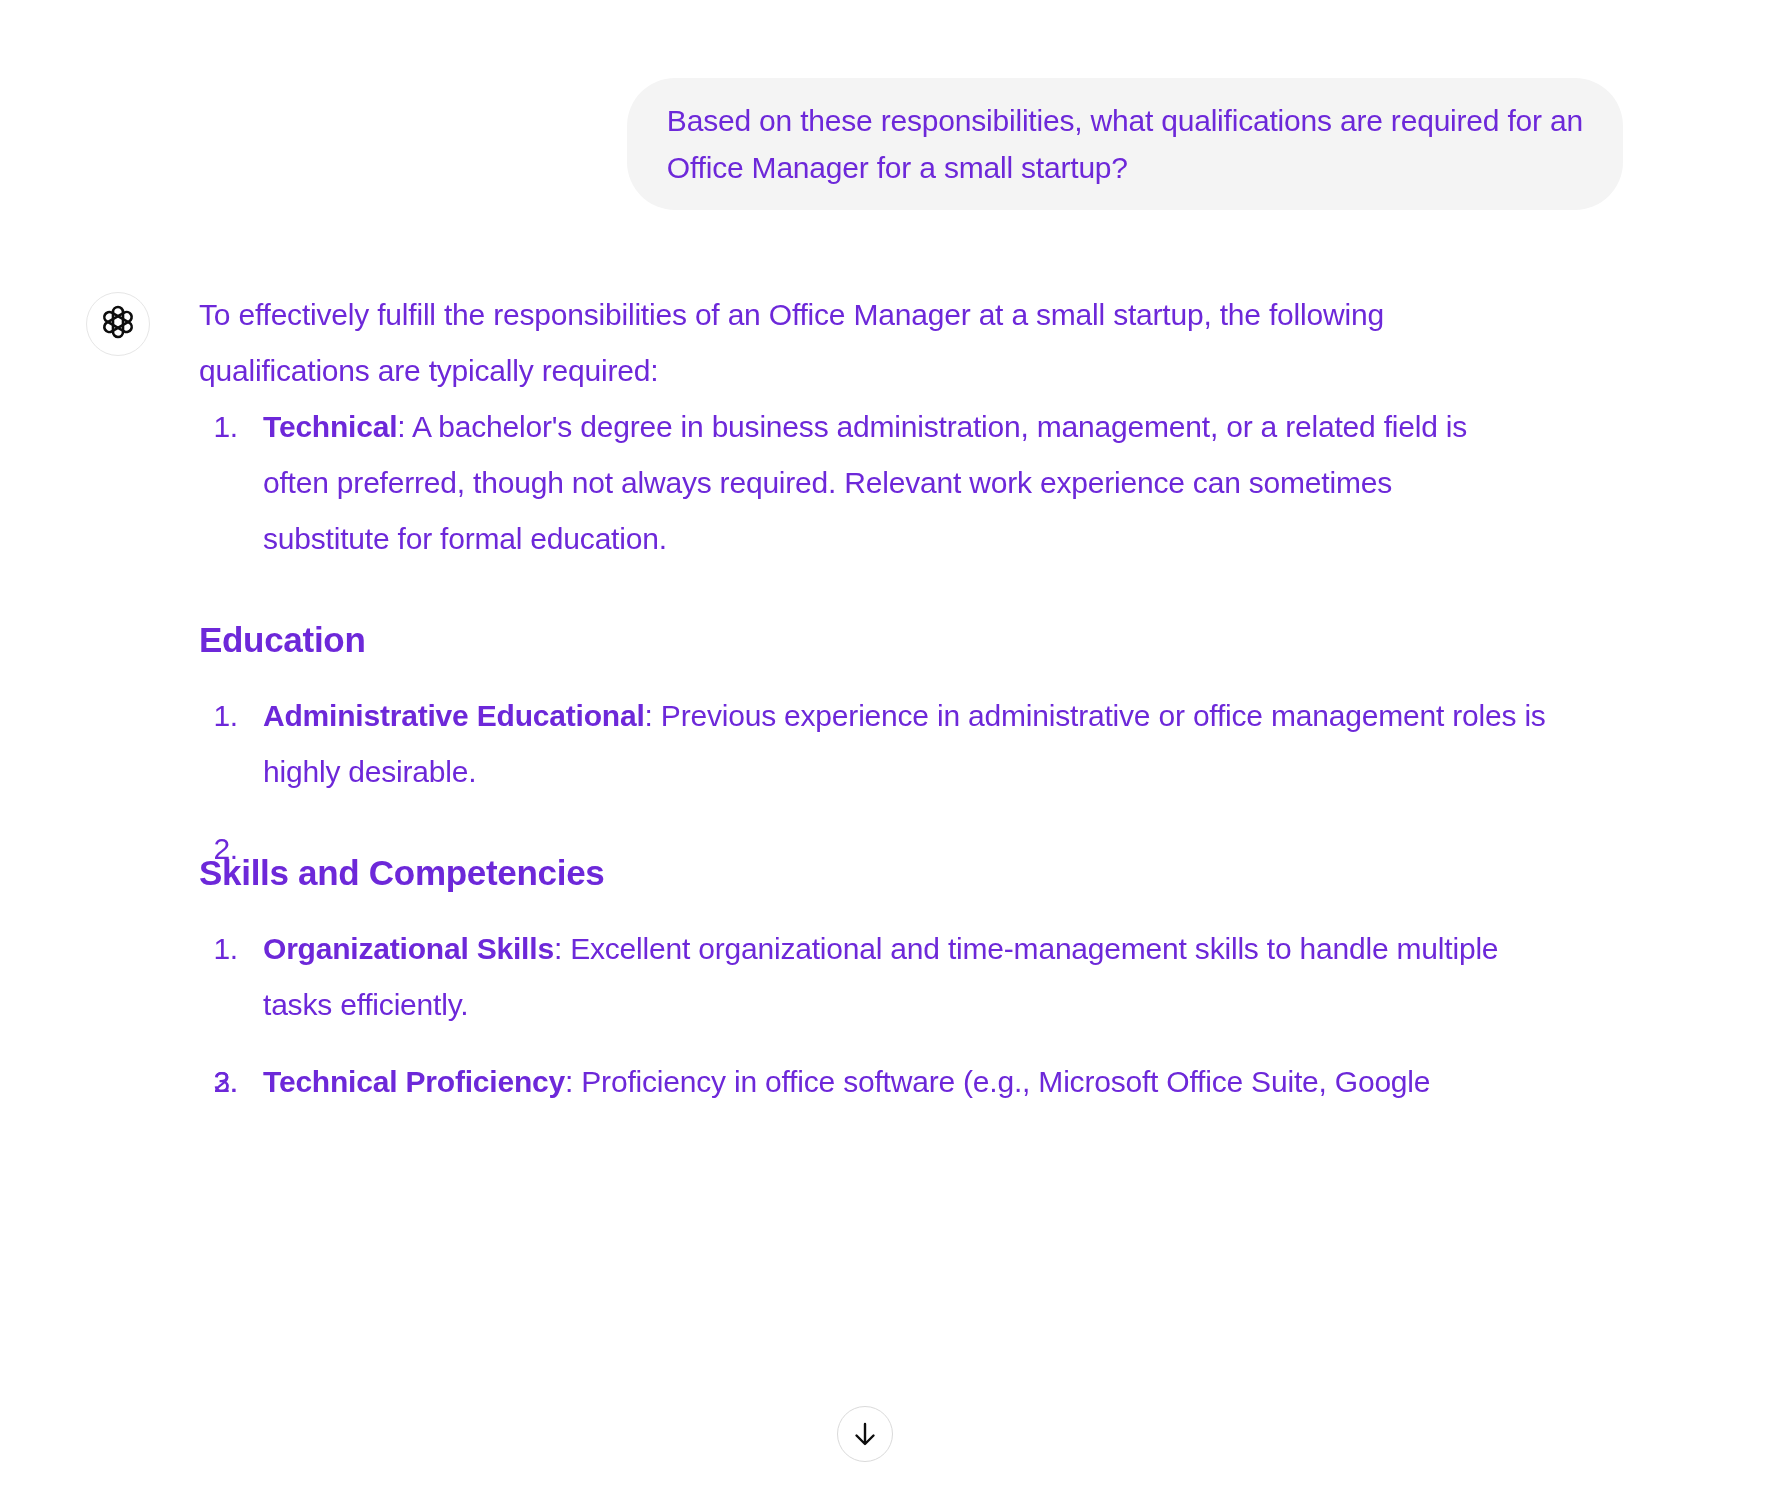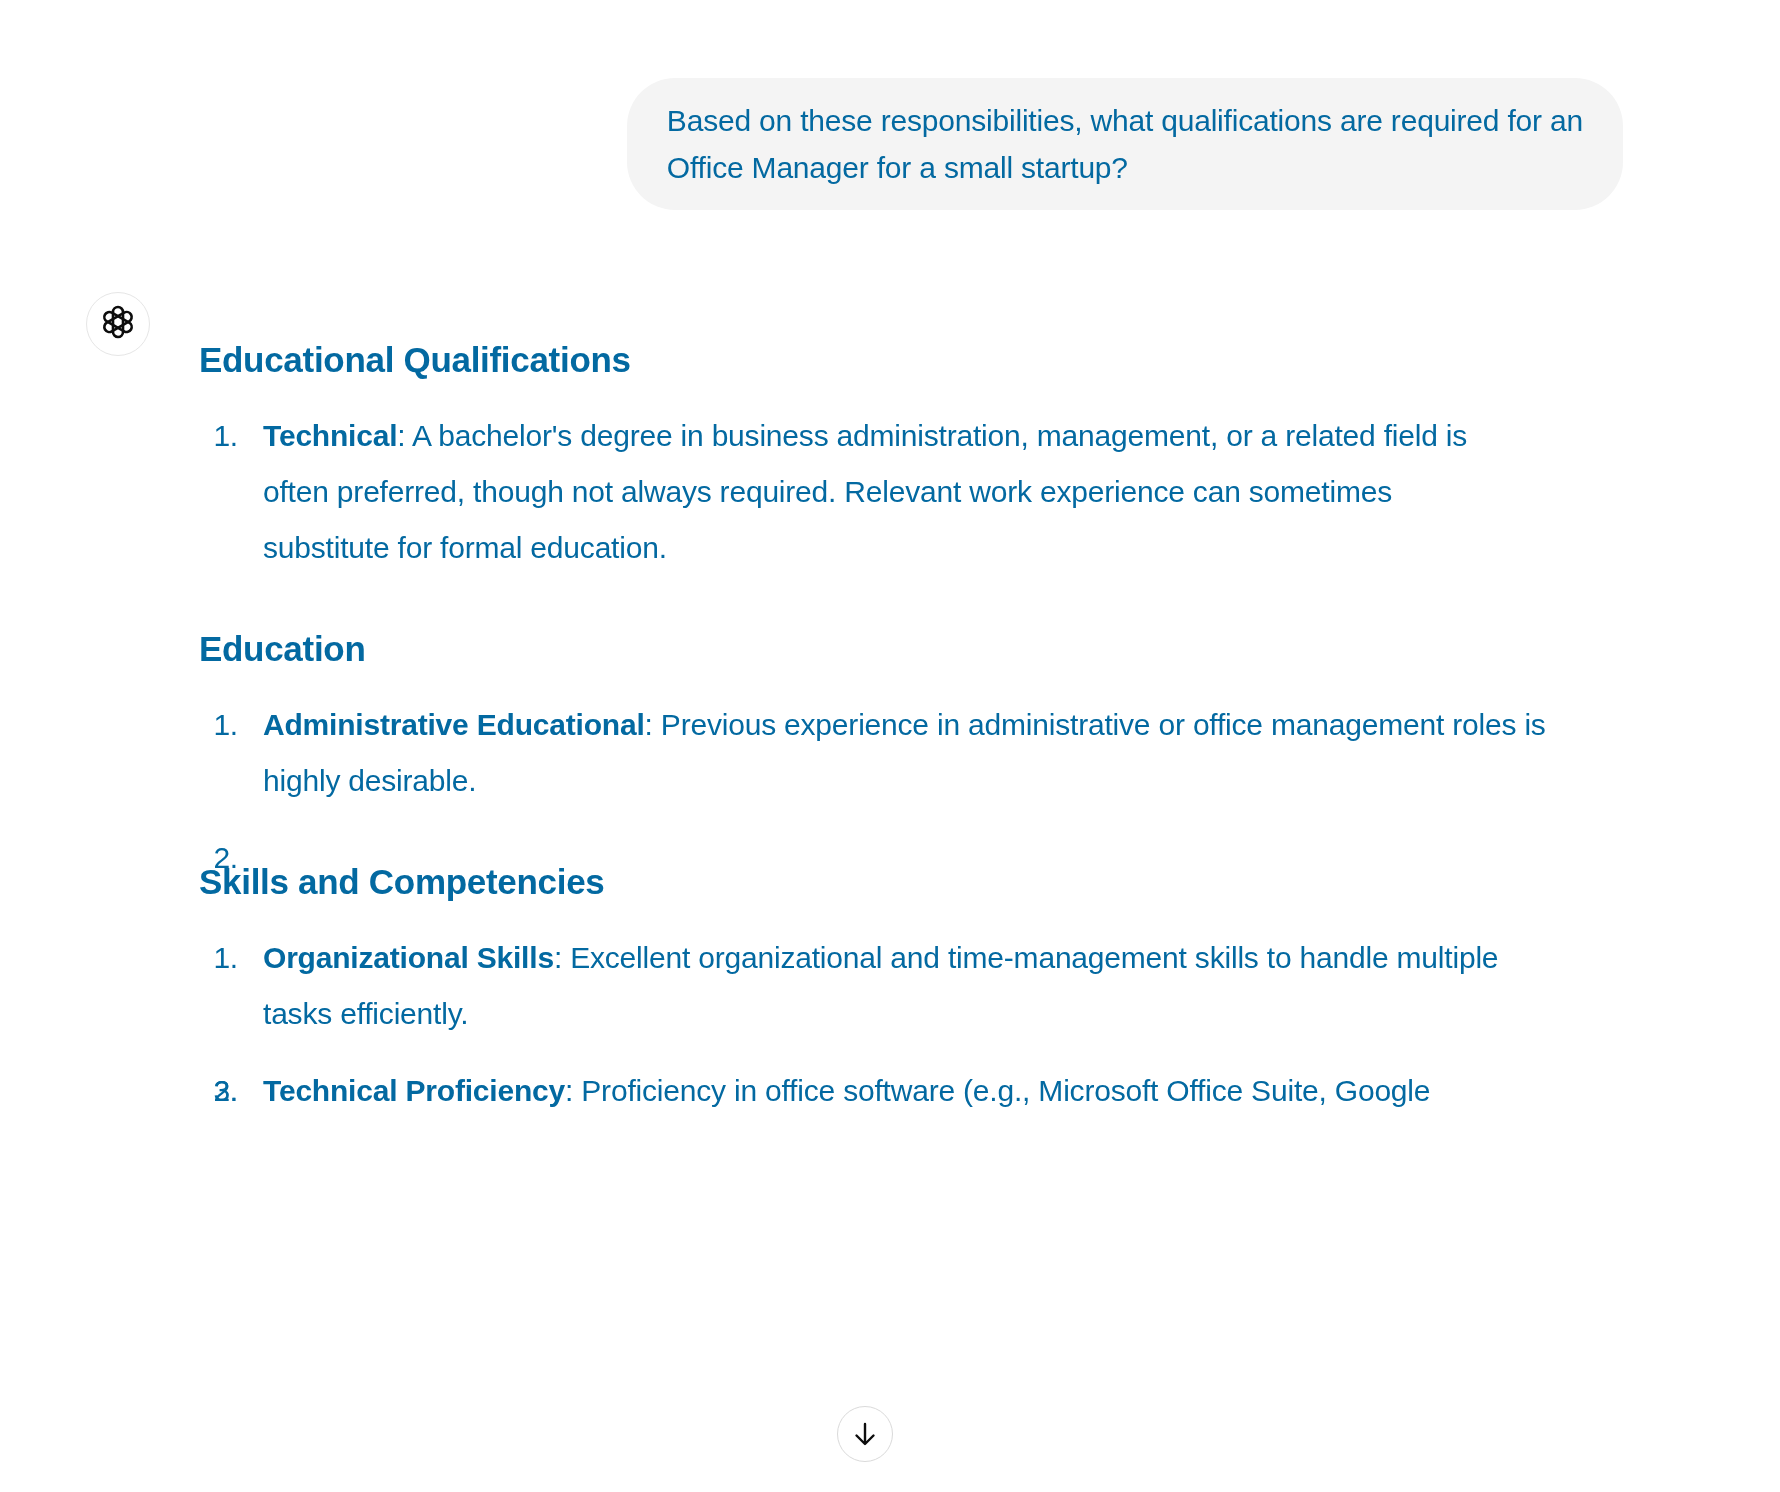--- a/index.html
+++ b/index.html
@@ -2,21 +2,21 @@
 <html><head>
 <meta charset="utf-8">
 <style>
   html,body{margin:0;padding:0;}
   #screen{
     position:relative;
     width:1780px;height:1492px;
     background:#ffffff;
     overflow:hidden;
     font-family:"Liberation Sans","DejaVu Sans",sans-serif;
-    color:#0369a1;
+    color:#6d28d9;
   }
   
   .user-bubble{
     position:absolute;
     top:78px;right:157px;
     max-width:1200px;
     width:fit-content;
     background:#f4f4f4;
     border-radius:48px;
     padding:19px 40px;
@@ -95,23 +95,24 @@
         <g transform="translate(19,19)" stroke="#0d0d0d" stroke-width="2.6" fill="none" stroke-linejoin="round">
           <rect x="-5" y="-15" width="10" height="30" rx="5"></rect>
           <rect x="-5" y="-15" width="10" height="30" rx="5" transform="rotate(60)"></rect>
           <rect x="-5" y="-15" width="10" height="30" rx="5" transform="rotate(120)"></rect>
         </g>
       </svg>
     </span>
   </div>
 
   <div class="assistant-content">
+    <p class="intro">To effectively fulfill the responsibilities of an Office Manager at a small startup, the following
+qualifications are typically required:</p>
     <div id="sections-container">
     <section>
-      <h3 class="section-heading">Educational Qualifications</h3>
       <div class="list">
     <div class="li">
       <span class="li-num">1.</span>
       <span class="li-body"><span class="li-label">Technical</span><span>: A bachelor's degree in business administration, management, or a related field is
 often preferred, though not always required. Relevant work experience can sometimes
 substitute for formal education.</span></span>
     </div>
   </div>
     </section>
 

